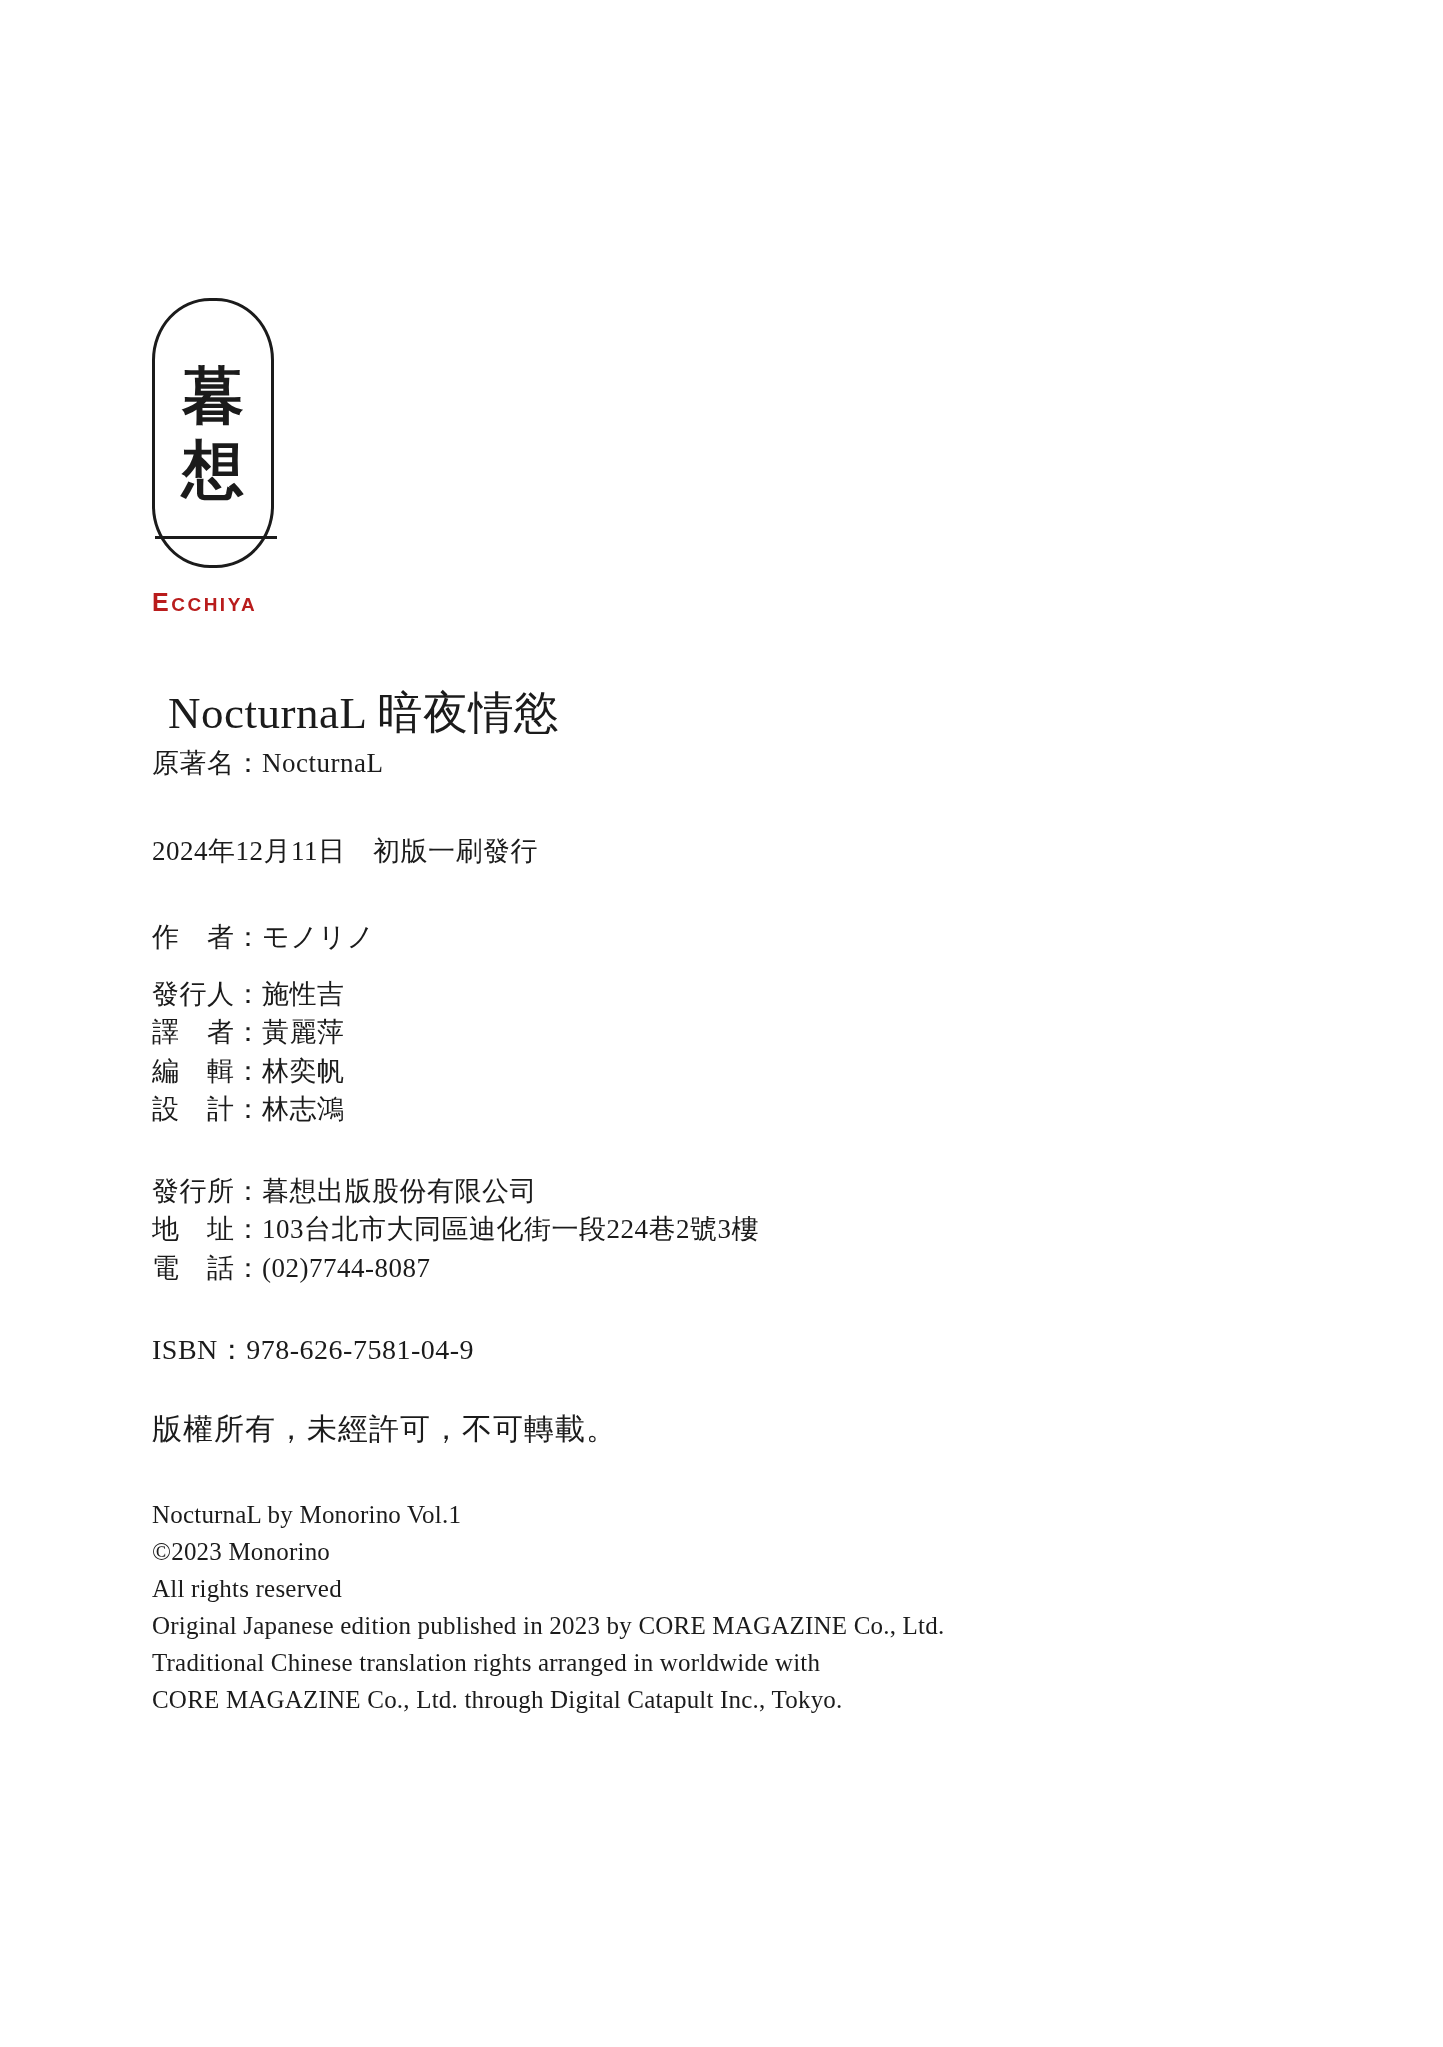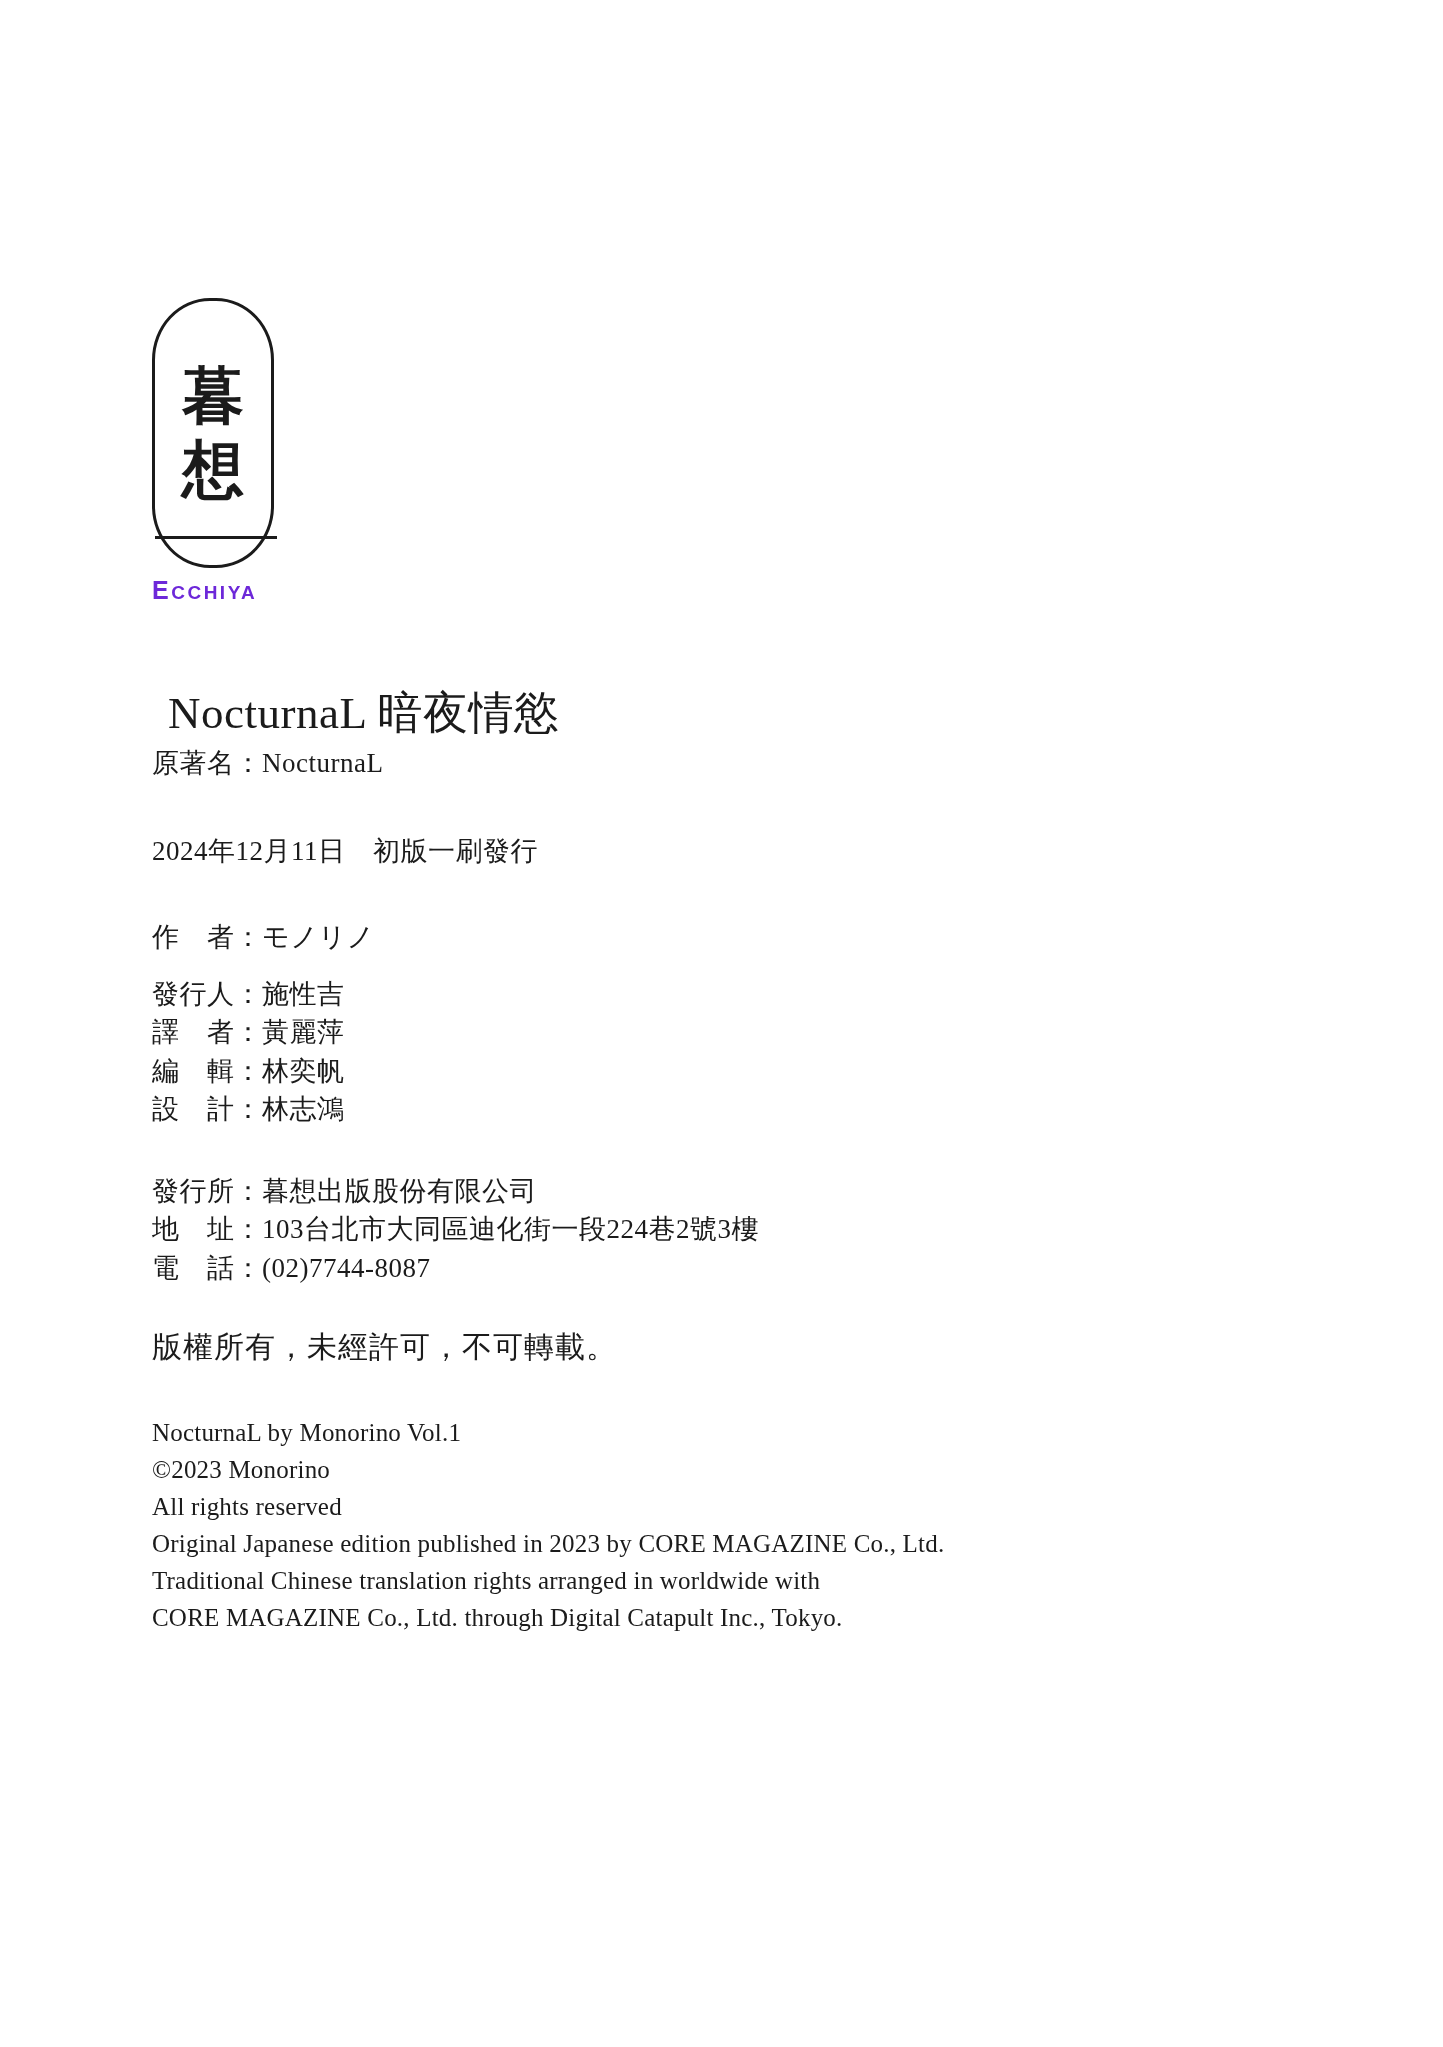--- a/index.html
+++ b/index.html
@@ -52,27 +52,27 @@
   .logo-frame .kanji.k1 { margin-bottom: 6px; }
   .logo-underline {
     position: absolute;
     left: 0;
     bottom: 26px;
     width: 122px;
     height: 0;
     border-top: 3px solid #1b1b1b;
   }
   .logo-romaji {
-    margin-top: 8px;
+    margin-top: 20px;
     width: 150px;
     font-family: "Liberation Sans", sans-serif;
     font-weight: 700;
     font-size: 25px;
     letter-spacing: 2.5px;
-    color: #6d28d9;
+    color: #b91c1c;
   }
   .logo-romaji .small-caps {
     font-size: 19px;
   }
 
   
   .content {
     position: absolute;
     left: 152px;
     top: 688px;
@@ -164,20 +164,21 @@
       <div class="row">編　輯：林奕帆</div>
       <div class="row">設　計：林志鴻</div>
     </div>
 
     <div class="publisher-block">
       <div class="row">發行所：暮想出版股份有限公司</div>
       <div class="row">地　址：103台北市大同區迪化街一段224巷2號3樓</div>
       <div class="row">電　話：(02)7744-8087</div>
     </div>
 
+    <div class="isbn-line">ISBN：978-626-7581-04-9</div>
 
     <div class="rights-line">版權所有，未經許可，不可轉載。</div>
 
     <div class="colophon">
       <div class="line">NocturnaL by Monorino Vol.1</div>
       <div class="line">©2023 Monorino</div>
       <div class="line">All rights reserved</div>
       <div class="line">Original Japanese edition published in 2023 by CORE MAGAZINE Co., Ltd.</div>
       <div class="line">Traditional Chinese translation rights arranged in worldwide with</div>
       <div class="line">CORE MAGAZINE Co., Ltd. through Digital Catapult Inc., Tokyo.</div>

